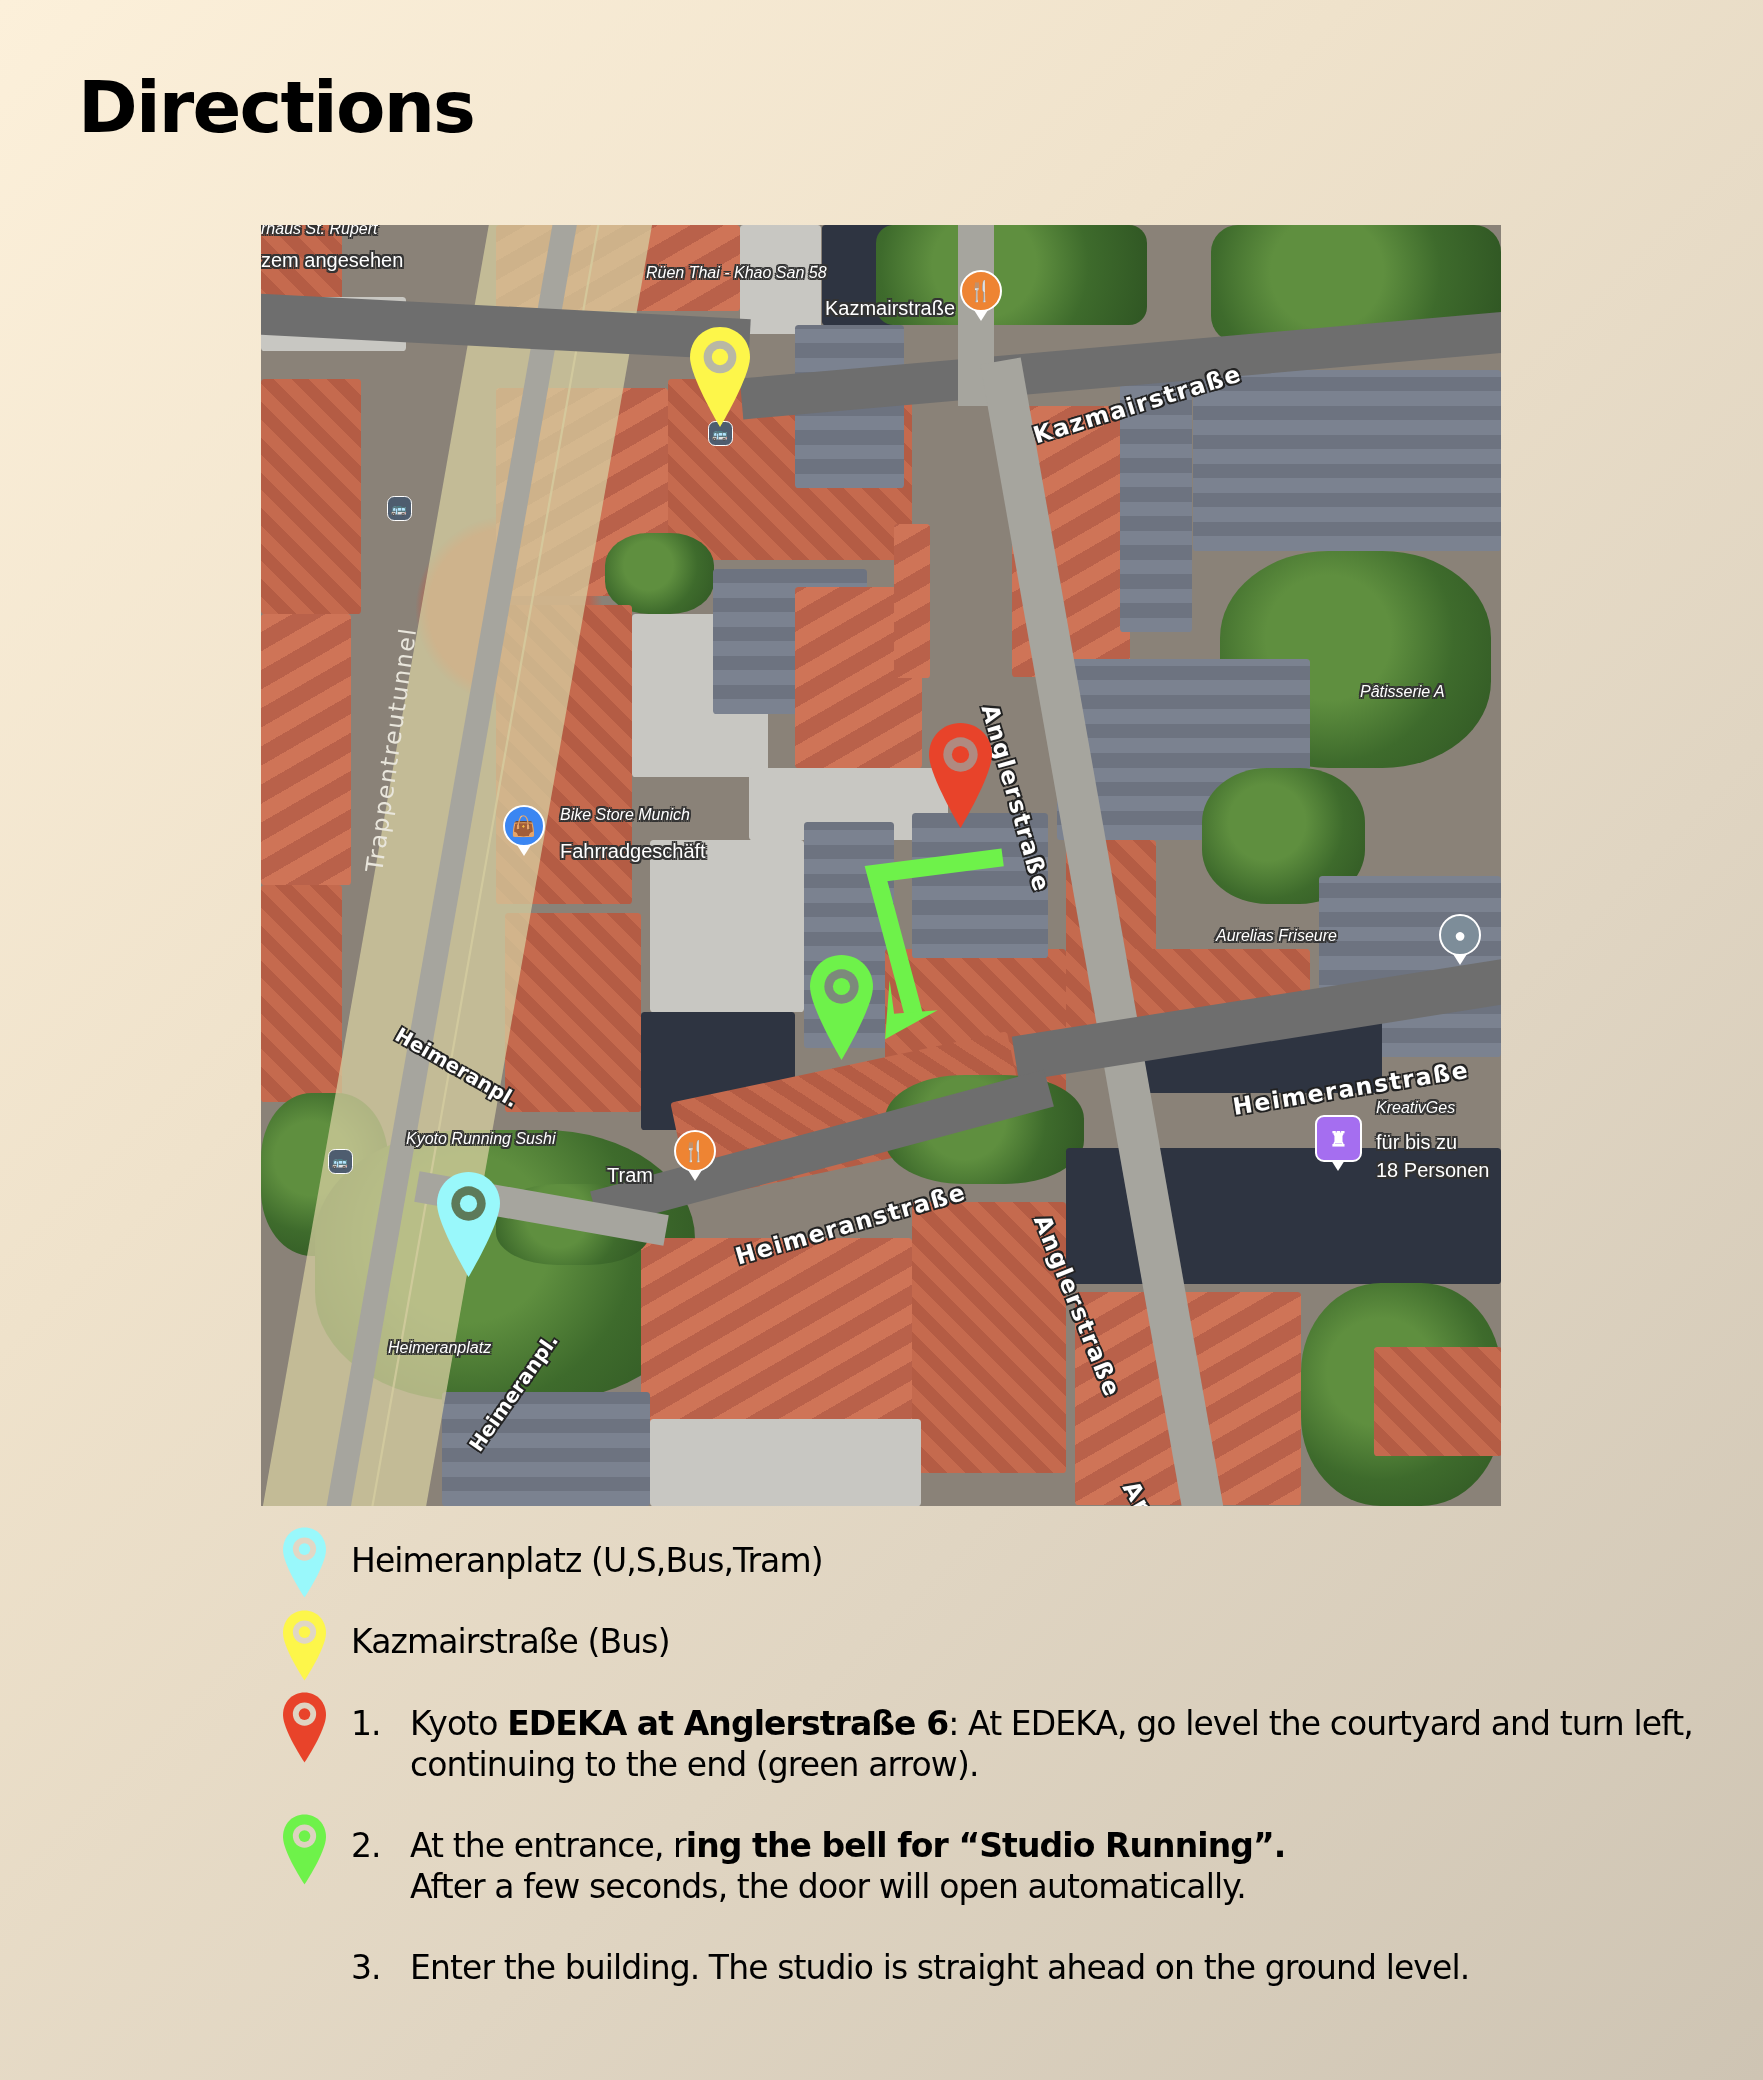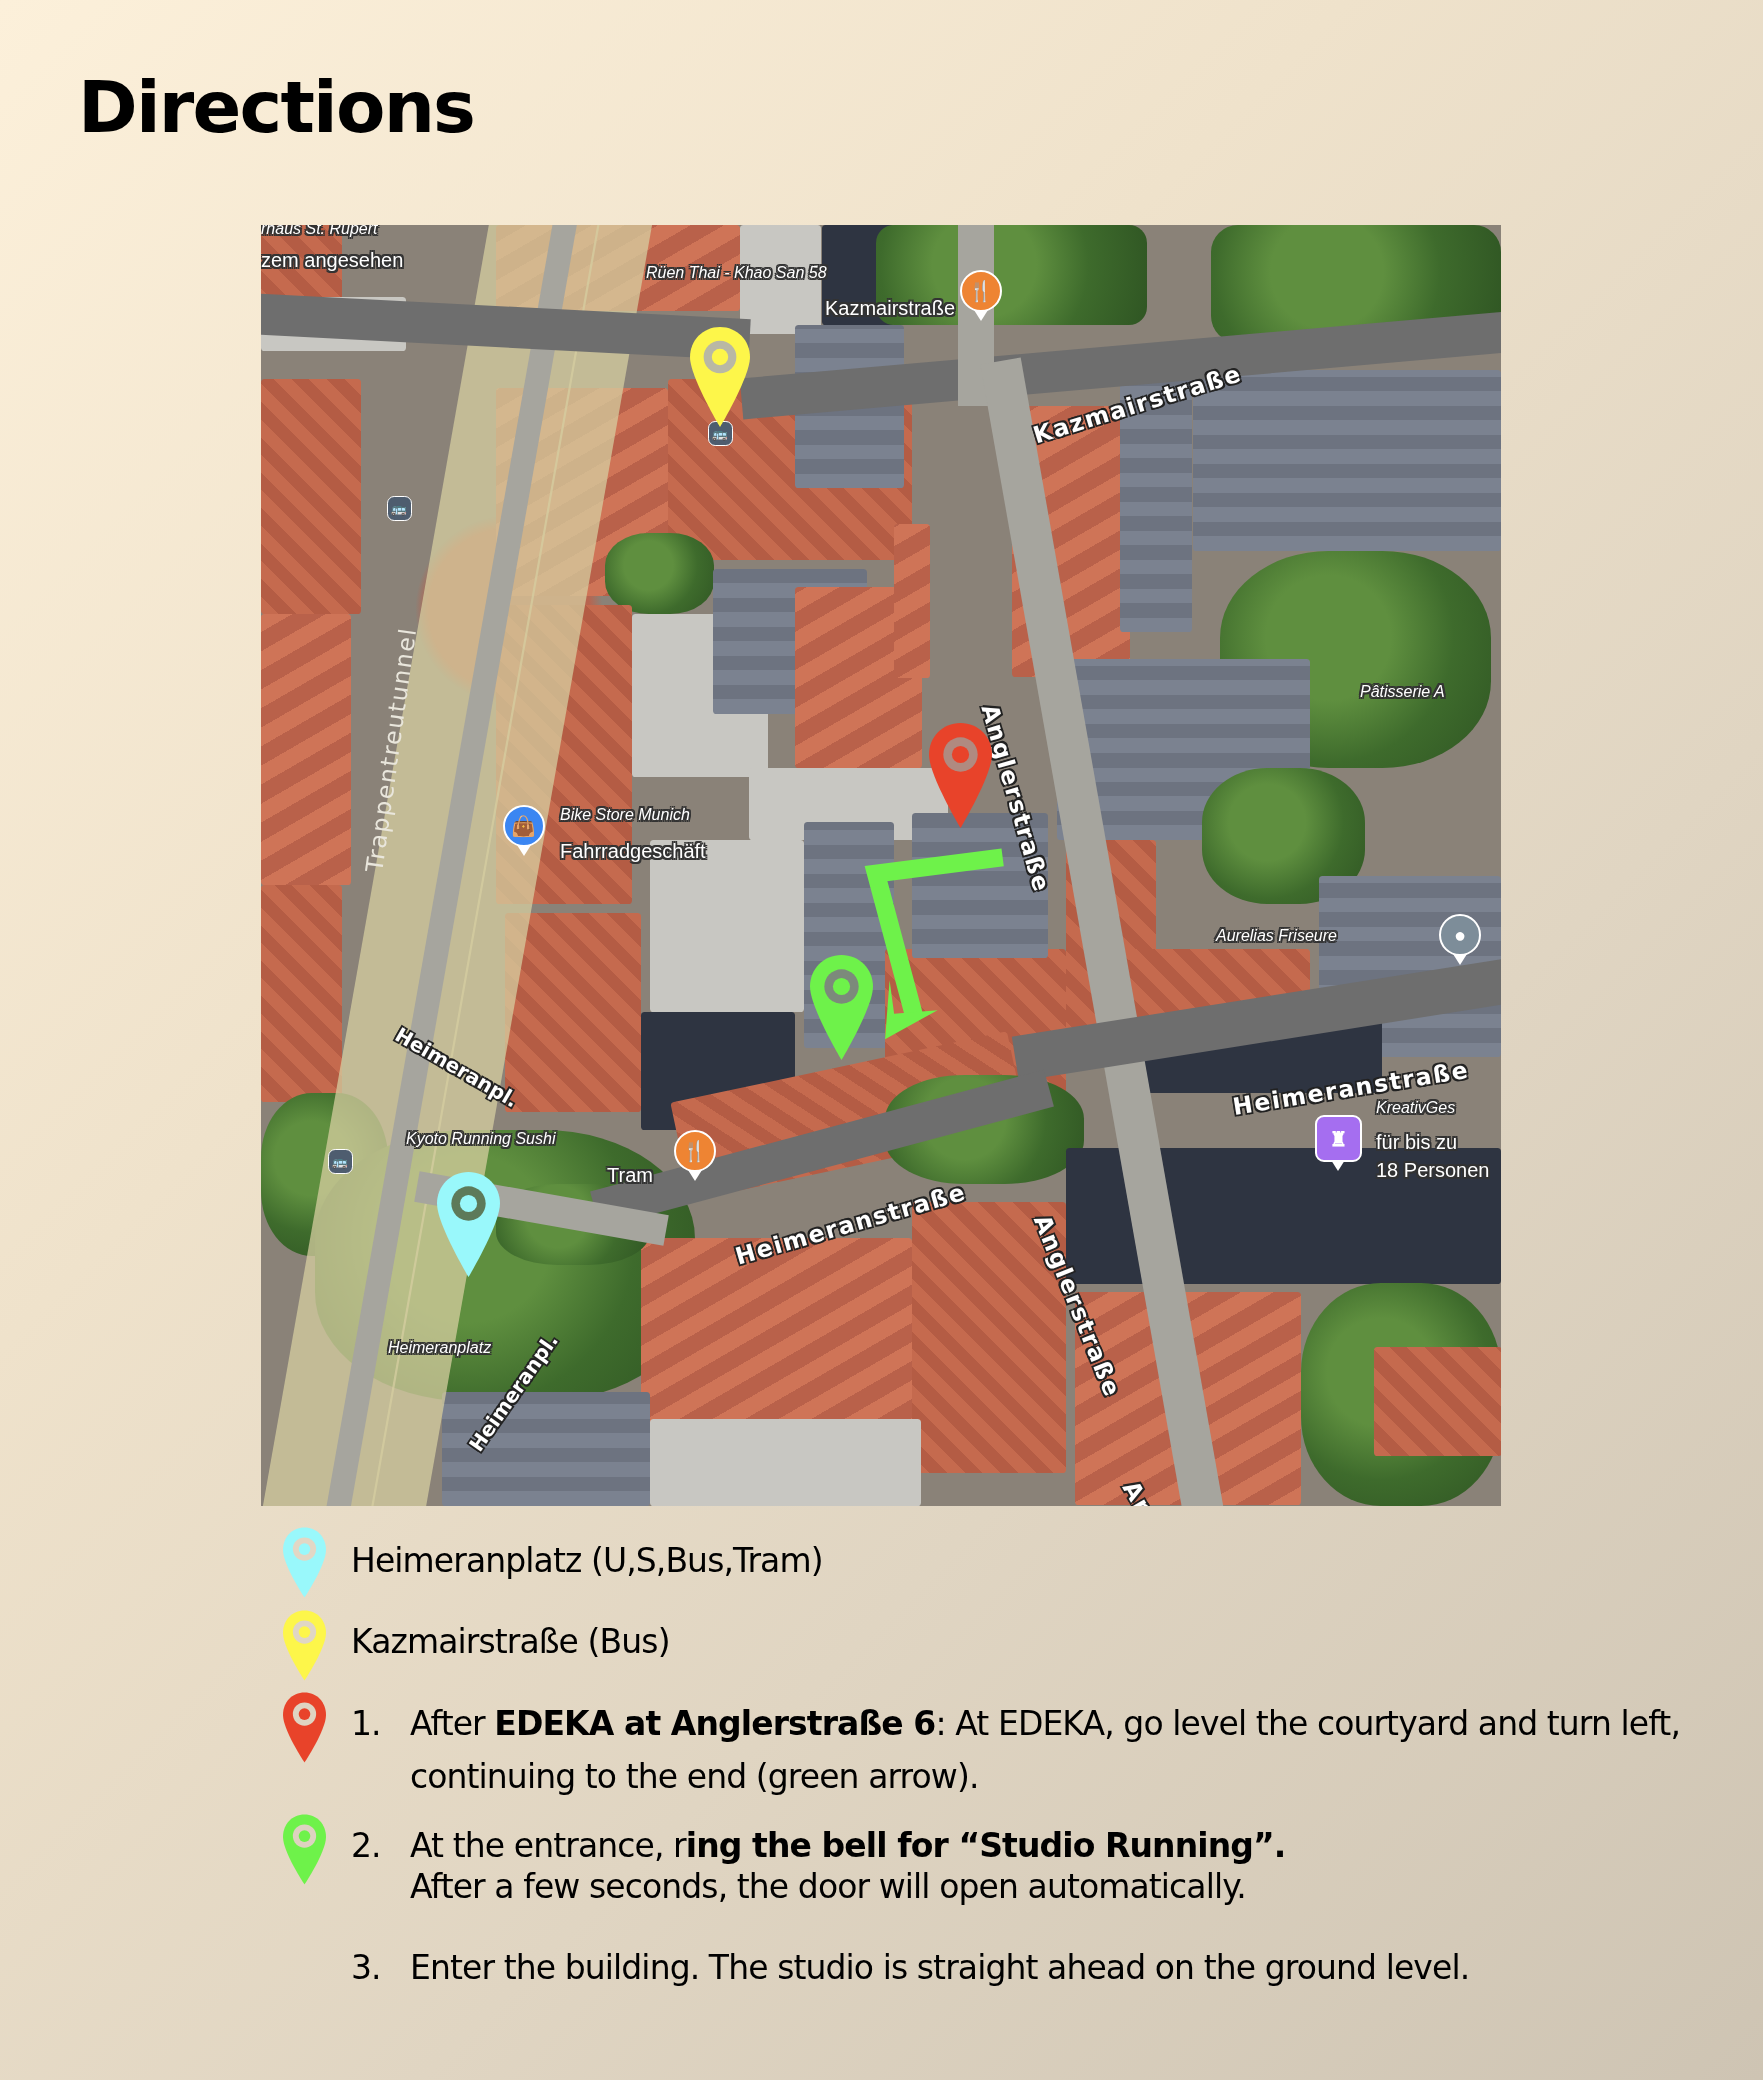--- a/index.html
+++ b/index.html
@@ -232,23 +232,23 @@
 </div>
 
 <div class="lrow" style="top:1692px">
   <svg class="lpin" width="43" height="71" viewBox="0 0 48 78">
     <path d="M24 0 C10 0 0 11 0 25 C0 42 24 78 24 78 C24 78 48 42 48 25 C48 11 38 0 24 0 Z" fill="#e8432a"></path>
     <circle cx="24" cy="24" r="13" fill="#dfd4c2"></circle>
       <circle cx="24" cy="24" r="6.5" fill="#e8432a"></circle>
   </svg>
   <div class="ltext num" style="top:11px">1.</div>
   <div class="ltext body" style="top:11px">
-    <span>After </span><b>EDEKA at Anglerstraße 6</b><span>: At EDEKA, go level the courtyard and turn left,</span>
+    <span>Kyoto </span><b>EDEKA at Anglerstraße 6</b><span>: At EDEKA, go level the courtyard and turn left,</span>
   </div>
-  <div class="ltext body" style="top:64px">continuing to the end (green arrow).</div>
+  <div class="ltext body" style="top:52px">continuing to the end (green arrow).</div>
 </div>
 
 <div class="lrow" style="top:1814px">
   <svg class="lpin" width="43" height="71" viewBox="0 0 48 78">
     <path d="M24 0 C10 0 0 11 0 25 C0 42 24 78 24 78 C24 78 48 42 48 25 C48 11 38 0 24 0 Z" fill="#6ef24a"></path>
     <circle cx="24" cy="24" r="13" fill="#ddd2c0"></circle>
       <circle cx="24" cy="24" r="6.5" fill="#6ef24a"></circle>
   </svg>
   <div class="ltext num" style="top:11px">2.</div>
   <div class="ltext body" style="top:11px">

